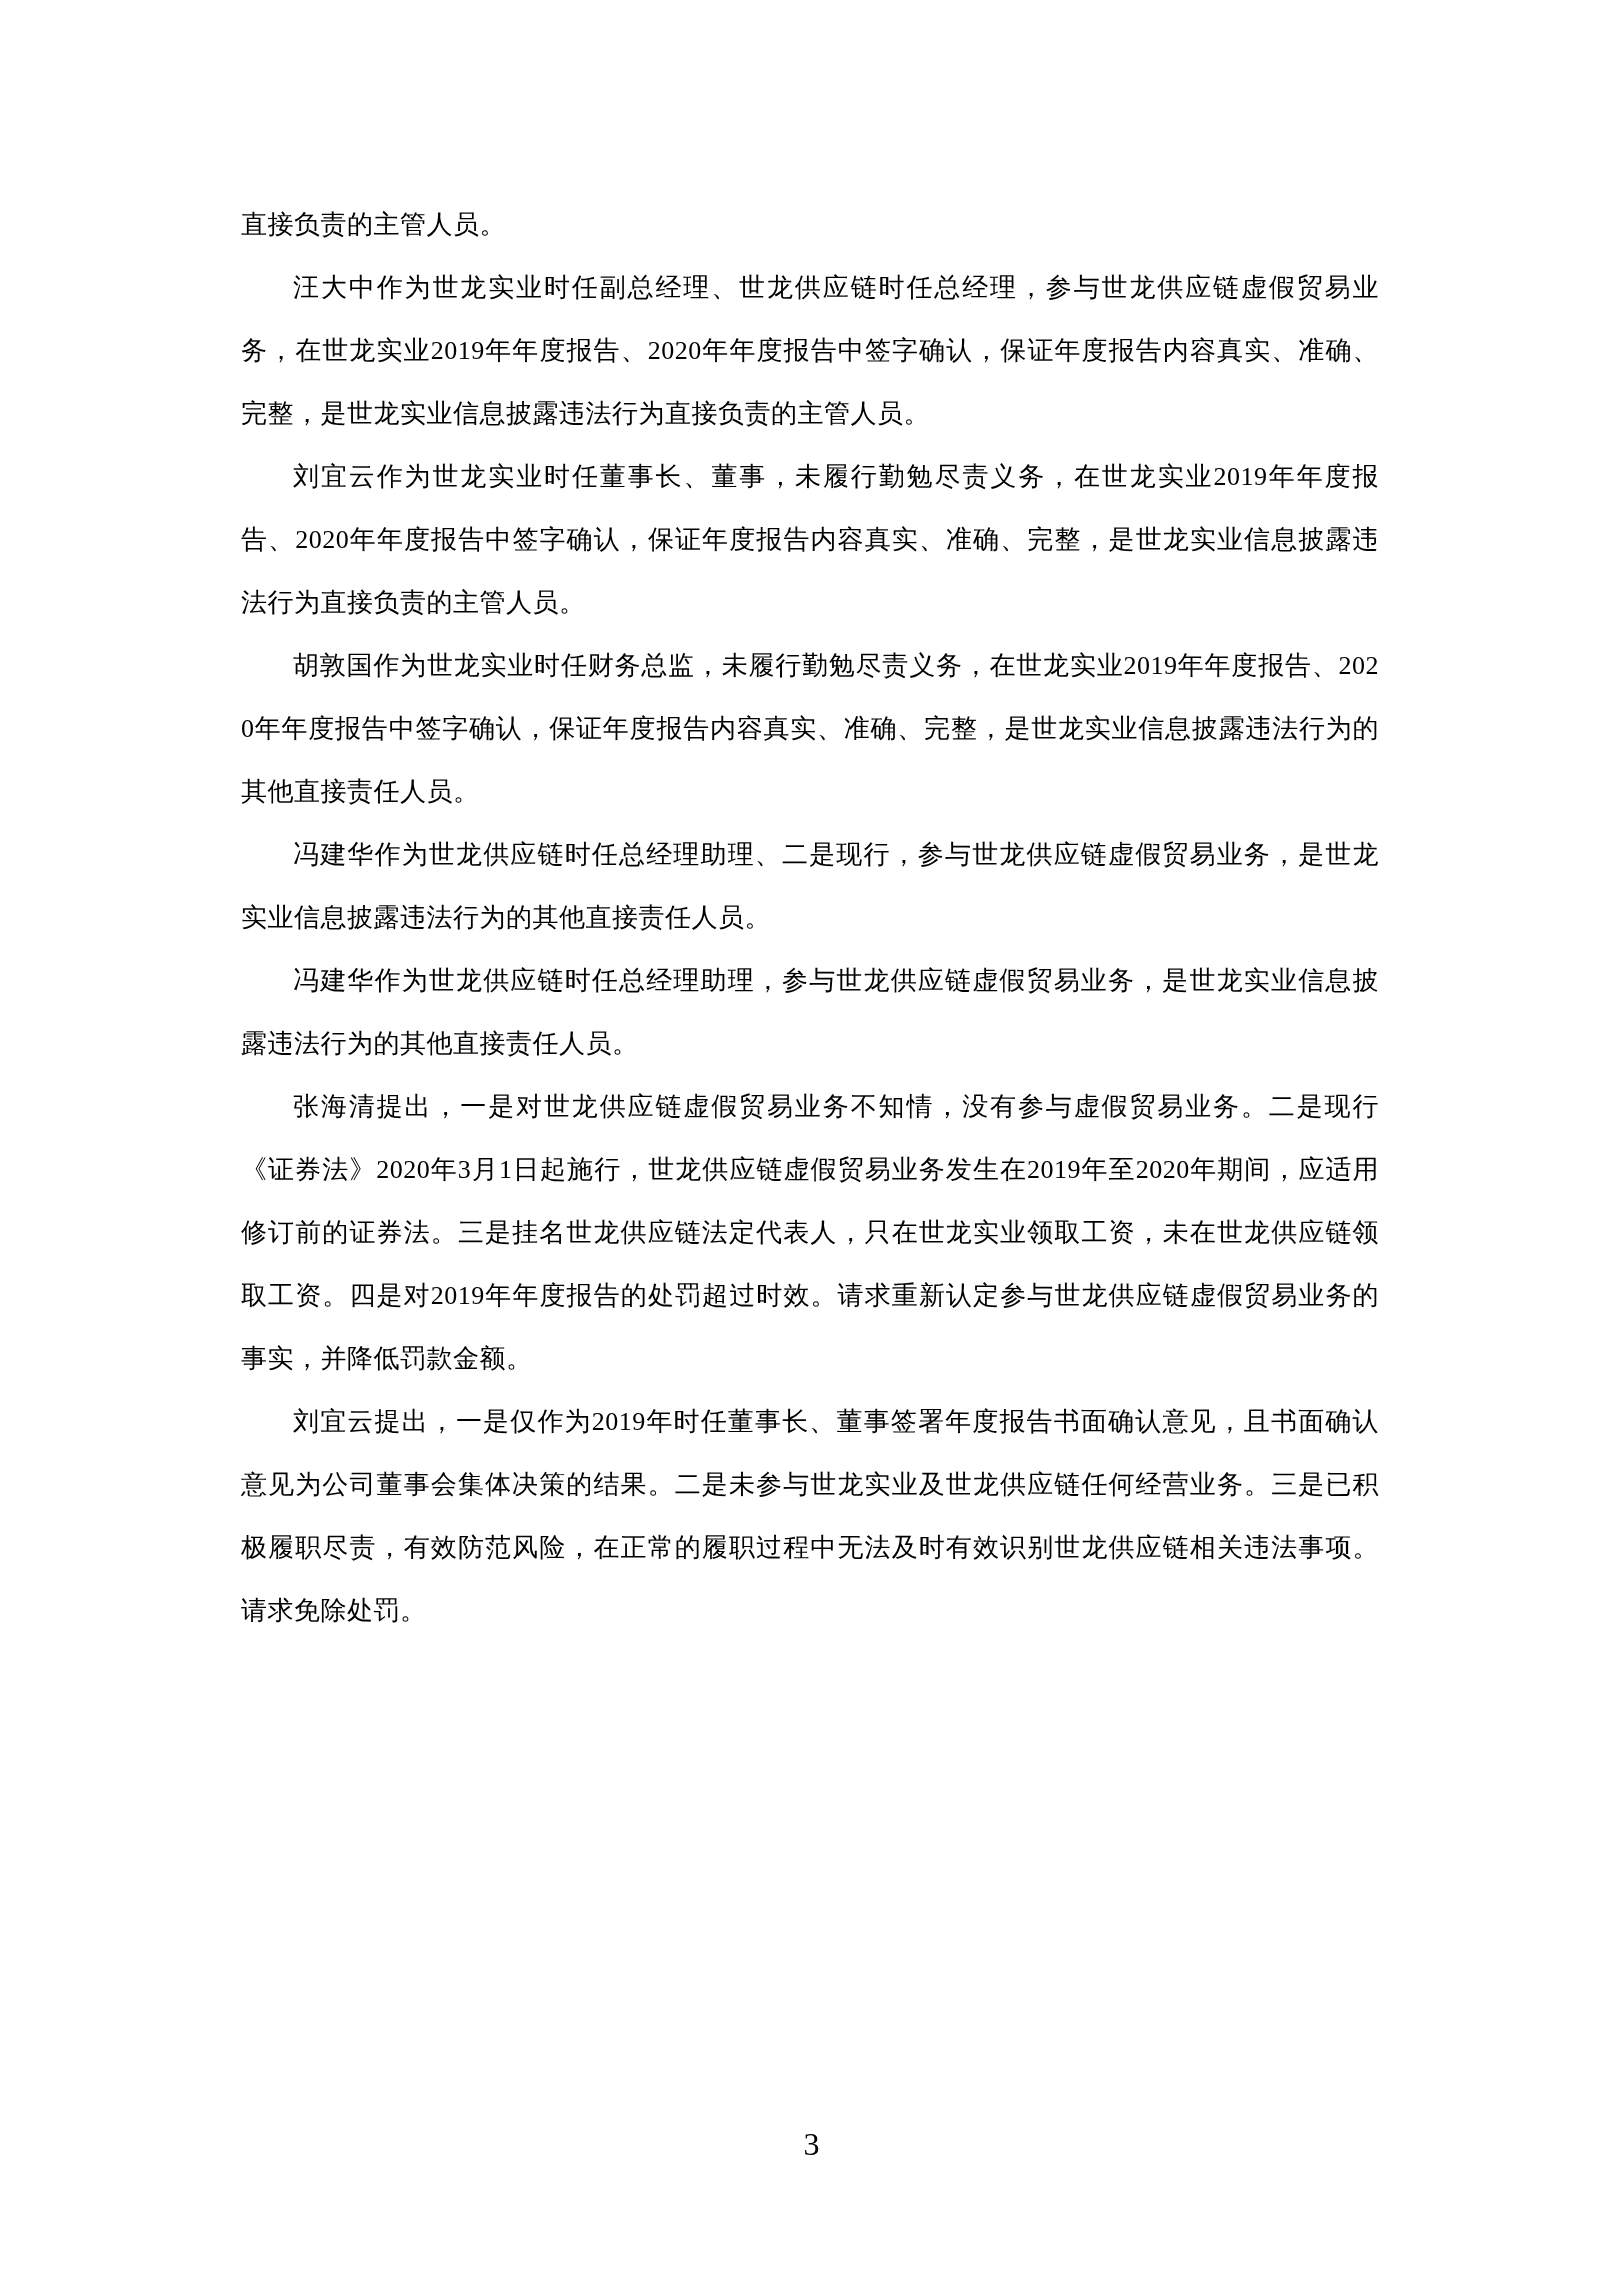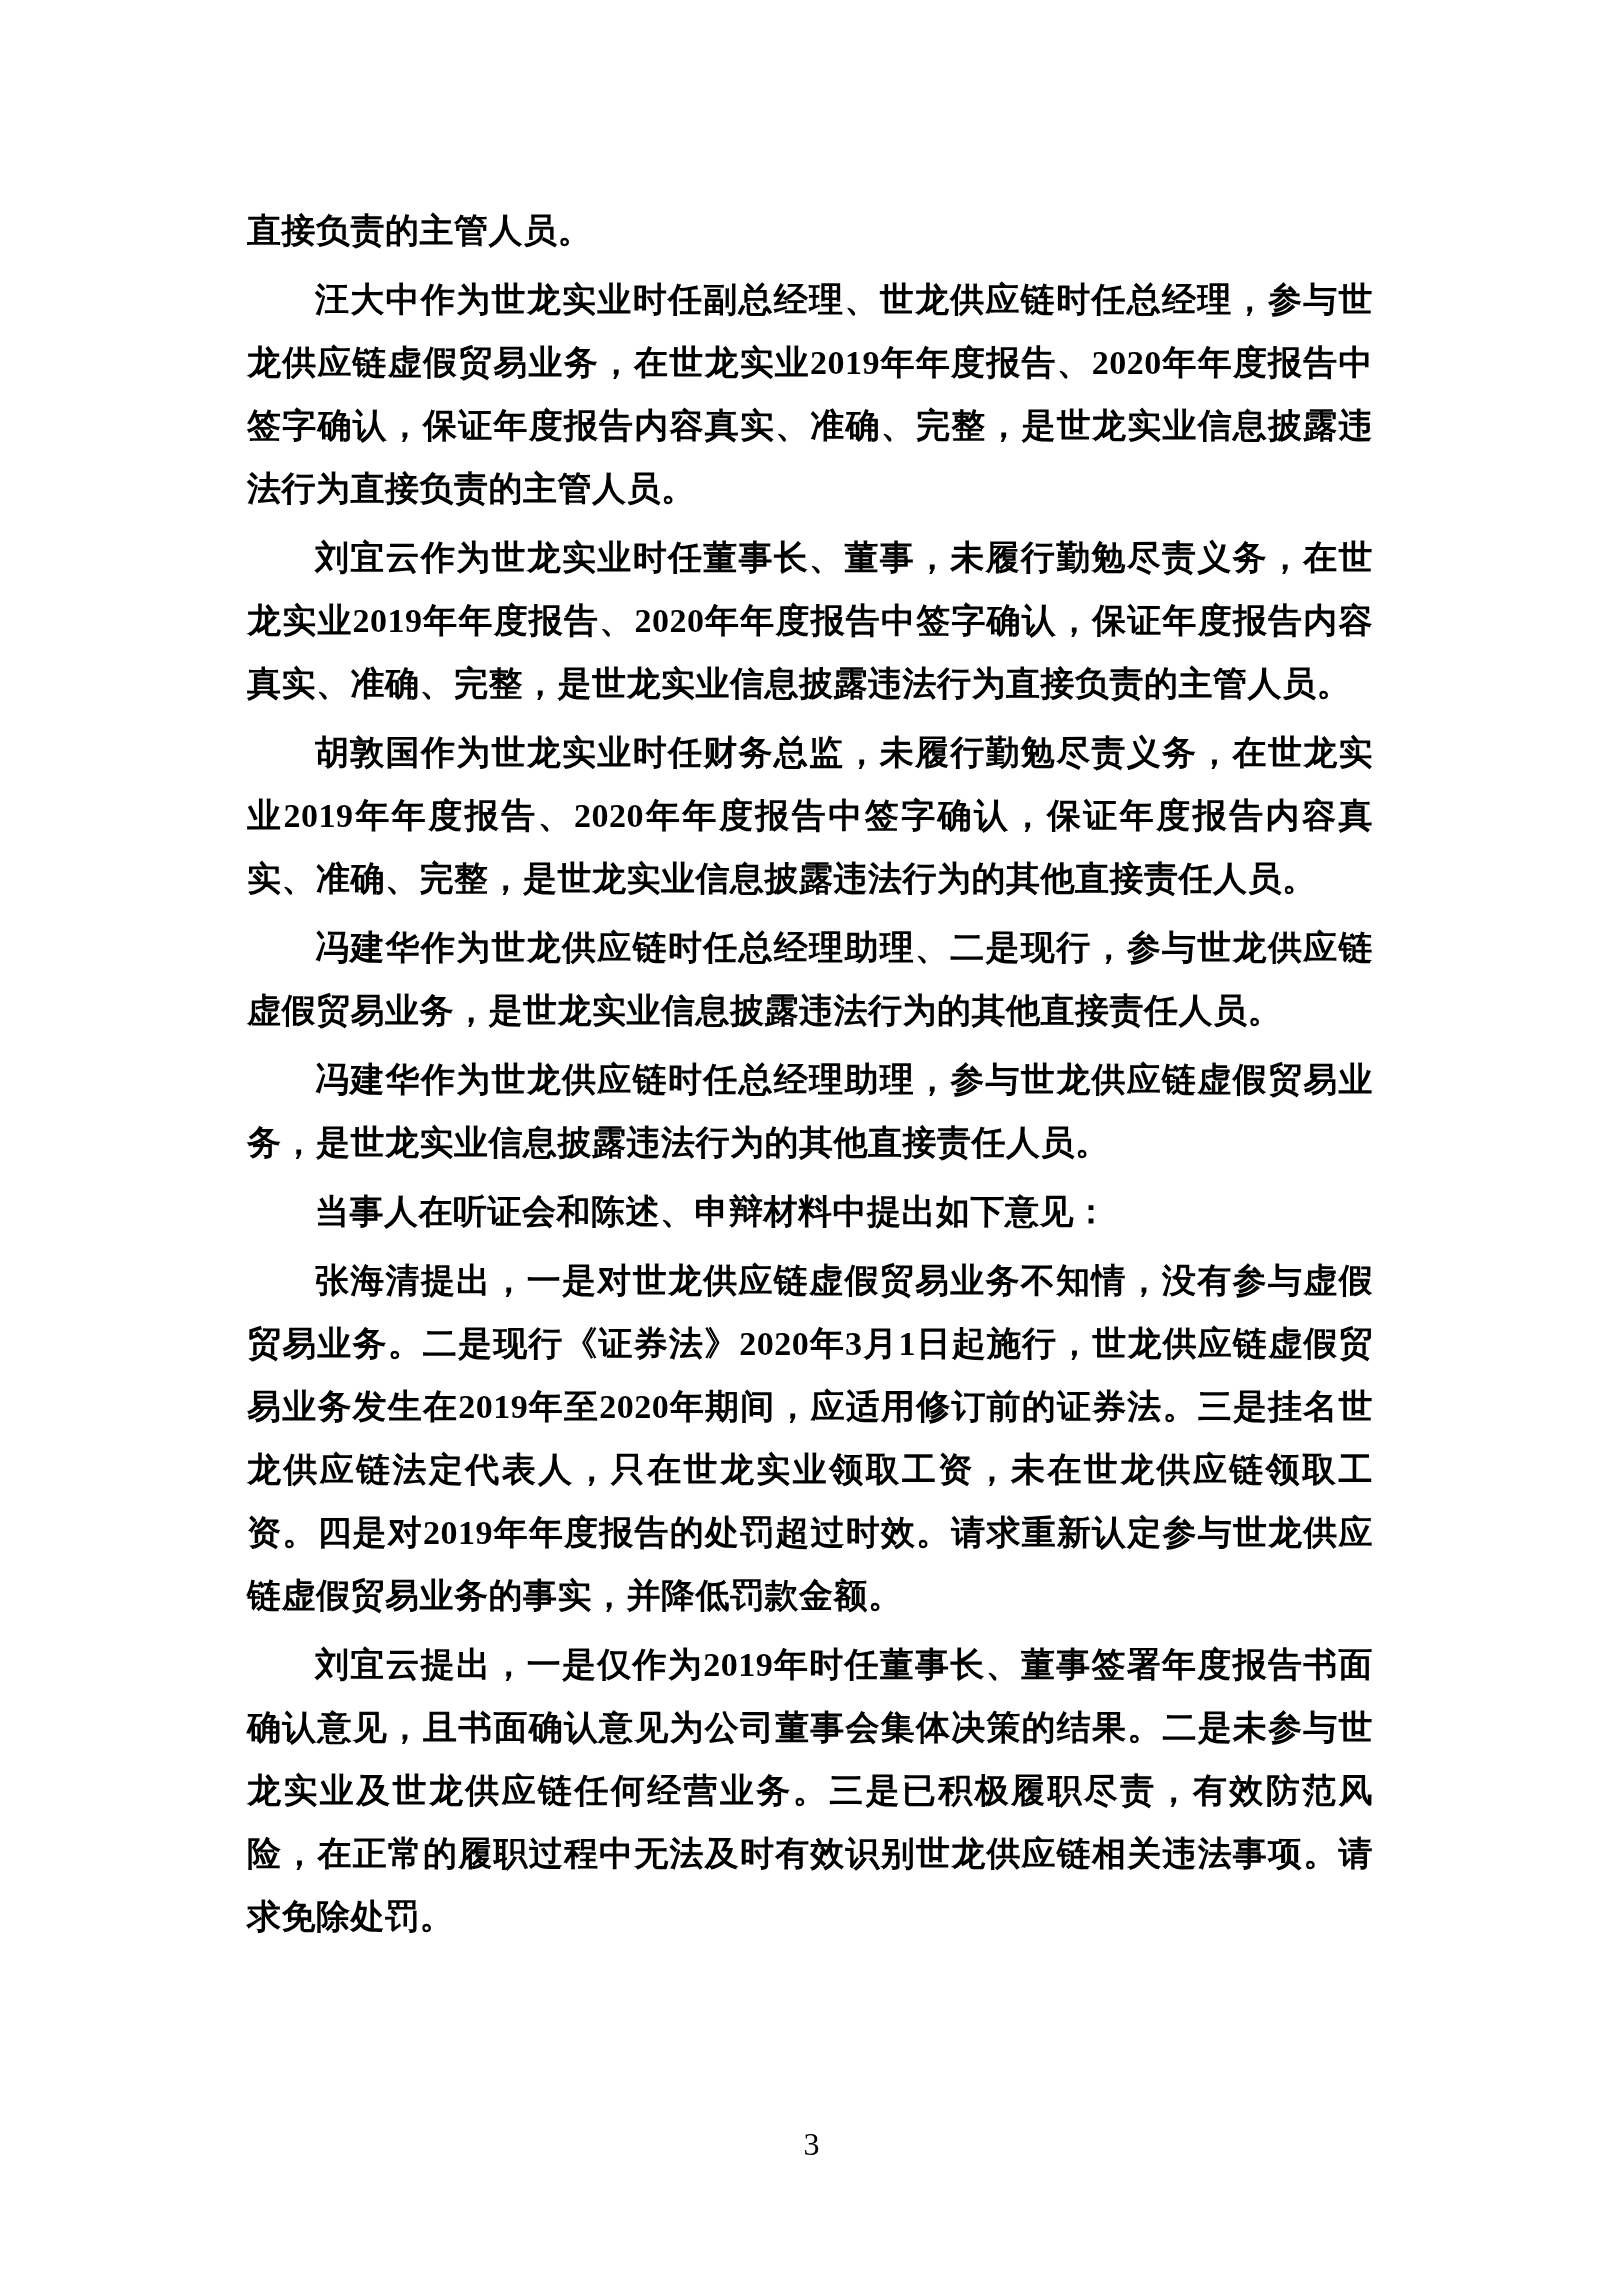--- a/index.html
+++ b/index.html
@@ -16,29 +16,28 @@
     font-family: "Liberation Serif", "DejaVu Serif", serif;
     color: #000000;
   }
   .doc-body {
     position: absolute;
     left: 241px;
     top: 193px;
     width: 1138px;
   }
   .para {
-    margin: 6px;
+    margin: 0;
     padding: 0;
-    font-size: 34px;
+    font-size: 26px;
     line-height: 63px;
     letter-spacing: 0.5px;
     text-align: justify;
     text-justify: inter-character;
     word-break: break-all;
-    font-weight: bold;
   }
   .para.indented {
     text-indent: 2em;
   }
   .page-footer {
     position: absolute;
     top: 2127px;
     left: 0;
     width: 100%;
     text-align: center;
@@ -52,21 +51,20 @@
 <body>
 
 <div class="page">
   <main class="doc-body" id="paragraph-container">
       <p class="para">直接负责的主管人员。</p>
       <p class="para indented">汪大中作为世龙实业时任副总经理、世龙供应链时任总经理，参与世龙供应链虚假贸易业务，在世龙实业2019年年度报告、2020年年度报告中签字确认，保证年度报告内容真实、准确、完整，是世龙实业信息披露违法行为直接负责的主管人员。</p>
       <p class="para indented">刘宜云作为世龙实业时任董事长、董事，未履行勤勉尽责义务，在世龙实业2019年年度报告、2020年年度报告中签字确认，保证年度报告内容真实、准确、完整，是世龙实业信息披露违法行为直接负责的主管人员。</p>
       <p class="para indented">胡敦国作为世龙实业时任财务总监，未履行勤勉尽责义务，在世龙实业2019年年度报告、2020年年度报告中签字确认，保证年度报告内容真实、准确、完整，是世龙实业信息披露违法行为的其他直接责任人员。</p>
       <p class="para indented">冯建华作为世龙供应链时任总经理助理、二是现行，参与世龙供应链虚假贸易业务，是世龙实业信息披露违法行为的其他直接责任人员。</p>
       <p class="para indented">冯建华作为世龙供应链时任总经理助理，参与世龙供应链虚假贸易业务，是世龙实业信息披露违法行为的其他直接责任人员。</p>
-      <p class="para indented">当事人在听证会和陈述、申辩材料中提出如下意见：</p>
       <p class="para indented">张海清提出，一是对世龙供应链虚假贸易业务不知情，没有参与虚假贸易业务。二是现行《证券法》2020年3月1日起施行，世龙供应链虚假贸易业务发生在2019年至2020年期间，应适用修订前的证券法。三是挂名世龙供应链法定代表人，只在世龙实业领取工资，未在世龙供应链领取工资。四是对2019年年度报告的处罚超过时效。请求重新认定参与世龙供应链虚假贸易业务的事实，并降低罚款金额。</p>
       <p class="para indented">刘宜云提出，一是仅作为2019年时任董事长、董事签署年度报告书面确认意见，且书面确认意见为公司董事会集体决策的结果。二是未参与世龙实业及世龙供应链任何经营业务。三是已积极履职尽责，有效防范风险，在正常的履职过程中无法及时有效识别世龙供应链相关违法事项。请求免除处罚。</p>
     </main>
   <div class="page-footer">
     <span class="page-number">3</span>
   </div>
 </div>
 
 
 </body></html>

